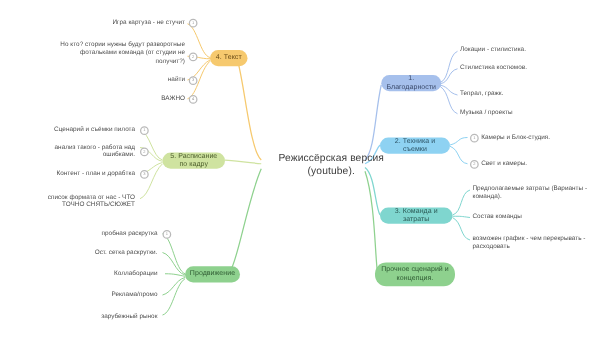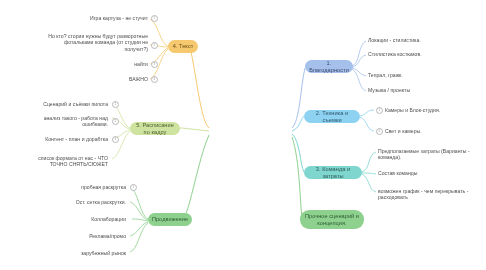--- a/index.html
+++ b/index.html
@@ -88,20 +88,24 @@
     <path d="M130,130 C122,132 120,138 112,139" stroke="#cfe3a0" stroke-width=".8" fill="none"></path>
     <path d="M130,131 C122,138 120,156 112,159" stroke="#cfe3a0" stroke-width=".8" fill="none"></path>
 
     <path d="M148,219 C140,216 138,190 130,187" stroke="#8ed18e" stroke-width=".8" fill="none"></path>
     <path d="M148,220 C140,218 138,204 130,202" stroke="#8ed18e" stroke-width=".8" fill="none"></path>
     <path d="M148,221 C142,220 140,219 132,219" stroke="#8ed18e" stroke-width=".8" fill="none"></path>
     <path d="M148,222 C140,224 138,234 130,236" stroke="#8ed18e" stroke-width=".8" fill="none"></path>
     <path d="M148,223 C140,228 138,250 130,252" stroke="#8ed18e" stroke-width=".8" fill="none"></path>
   </svg>
 
+  <div class="node root">
+    <div>Режиссёрская версия</div>
+    <div>(youtube).</div>
+  </div>
 
   <div class="pill blue" style="left:305px;top:60px;width:48px;height:13px;">
     <span>1. Благодарности</span>
   </div>
   <div class="leaf r" style="left:368px;top:37px;width:112px;">
     <span>Локации - стилистика.</span>
   </div>
   <div class="leaf r" style="left:368px;top:51px;width:112px;">
     <span>Стилистика костюмов.</span>
   </div>

